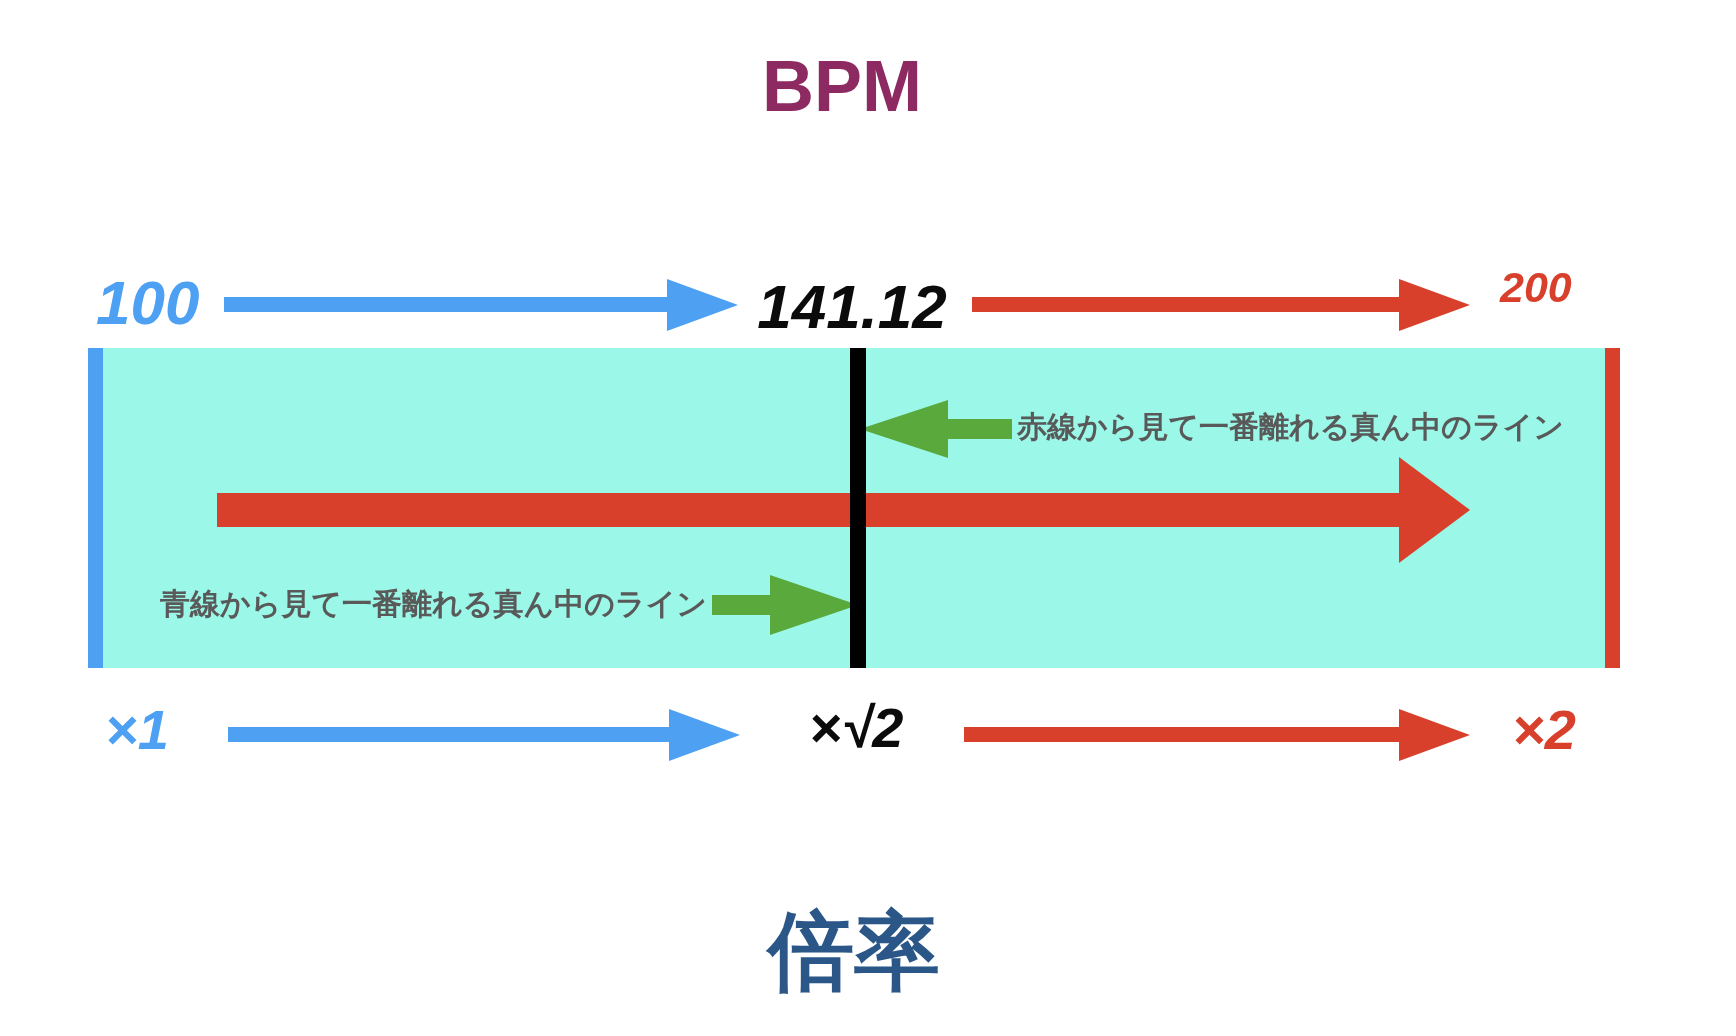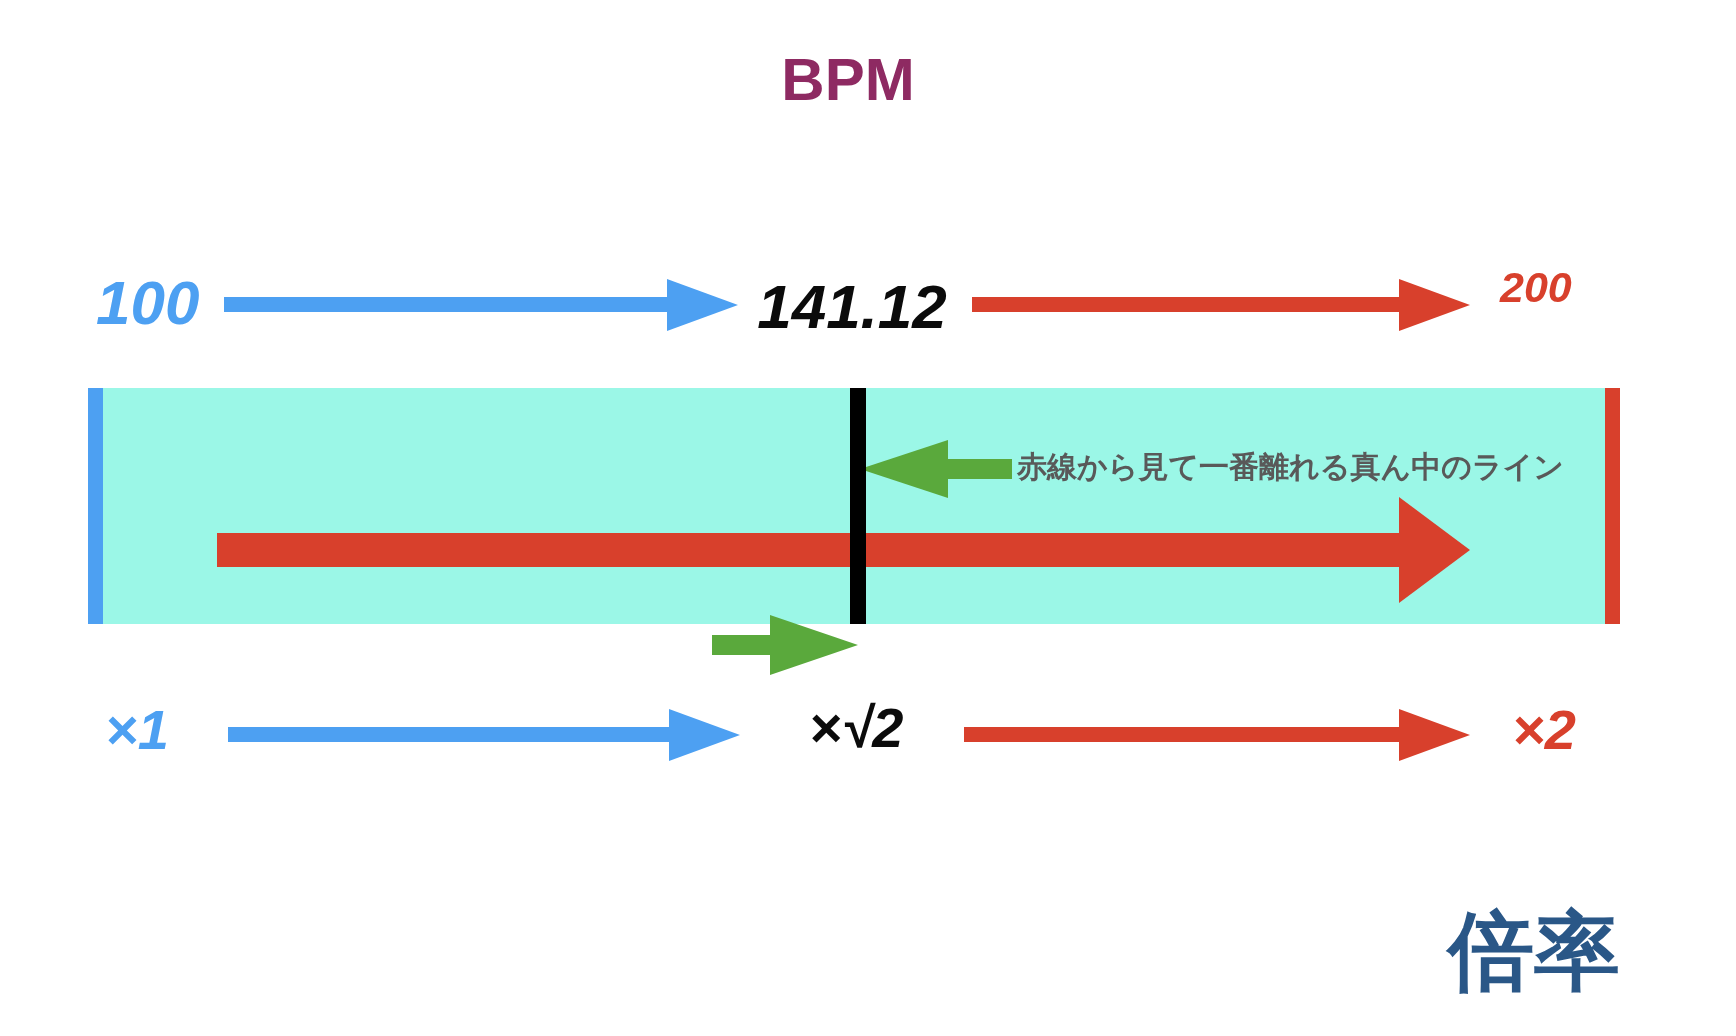--- a/index.html
+++ b/index.html
@@ -14,27 +14,27 @@
   html,body{margin:0;padding:0;background:#fff;}
   .canvas{
     position:relative;
     width:1736px;height:1036px;
     background:#fff;
     overflow:hidden;
     font-family:"Liberation Sans","DejaVu Sans",sans-serif;
   }
   
   .bpm-title{
-    position:absolute;left:82px;top:50px;width:1532px;
-    text-align:center;font-size:60px;font-weight:800;line-height:1;
+    position:absolute;left:76px;top:50px;width:1532px;
+    text-align:center;font-size:72px;font-weight:800;line-height:1;
     color:var(--bpm-title);
   }
   .ratio-title{
     position:absolute;left:88px;top:908px;width:1532px;
-    text-align:right;font-size:86px;font-weight:800;line-height:1;
+    text-align:center;font-size:86px;font-weight:800;line-height:1;
     color:var(--ratio-title);
   }
   
   .label{position:absolute;font-weight:800;line-height:1;white-space:nowrap;font-style:italic;}
   .label-100{left:96px;top:272px;font-size:62px;color:var(--blue);}
   .label-mid{left:700px;top:276px;width:304px;text-align:center;font-size:62px;color:#0b0b0b;}
   .label-200{left:1500px;top:266px;font-size:43px;color:var(--red);}
   .ratio-1{left:105px;top:702px;font-size:56px;color:var(--blue);}
   .ratio-mid{left:704px;top:700px;width:304px;text-align:center;font-size:56px;color:#0b0b0b;}
   .ratio-2{left:1512px;top:702px;font-size:56px;color:var(--red);}
@@ -46,23 +46,22 @@
   .blue-arrow .shaft{background:var(--blue);}
   .blue-arrow .head{border-left:71px solid var(--blue);}
   .red-arrow .shaft{background:var(--red);}
   .red-arrow .head{border-left:71px solid var(--red);}
   .top-blue{left:224px;top:279px;width:514px;height:52px;}
   .top-red{left:972px;top:279px;width:498px;height:52px;}
   .bottom-blue{left:228px;top:709px;width:512px;height:52px;}
   .bottom-red{left:964px;top:709px;width:506px;height:52px;}
   
   .band{
-    position:absolute;left:88px;top:348px;width:1532px;height:236px;
+    position:absolute;left:88px;top:348px;width:1532px;height:320px;
     background:var(--teal);
-    margin-top:40px;
   }
   .edge{position:absolute;top:0;height:100%;width:15px;}
   .blue-edge{left:0;background:var(--blue);}
   .red-edge{right:0;background:var(--red);}
   
   .big-red{position:absolute;left:129px;top:109px;width:1253px;height:106px;}
   .big-red .shaft{position:absolute;left:0;right:70px;top:36px;height:34px;background:var(--red);}
   .big-red .head{position:absolute;right:0;top:0;width:0;height:0;
     border-top:53px solid transparent;border-bottom:53px solid transparent;
     border-left:71px solid var(--red);}
@@ -114,20 +113,21 @@
     </div>
 
     <div class="center-line"></div>
 
     <div class="green-left">
       <div class="head"></div>
       <div class="shaft"></div>
     </div>
     <div class="note note-red">赤線から見て一番離れる真ん中のライン</div>
 
+    <div class="note note-blue">青線から見て一番離れる真ん中のライン</div>
     <div class="green-right">
       <div class="shaft"></div>
       <div class="head"></div>
     </div>
   </div>
 
   <div class="label ratio-1">×1</div>
   <div class="h-arrow blue-arrow bottom-blue">
     <div class="shaft"></div>
     <div class="head"></div>

